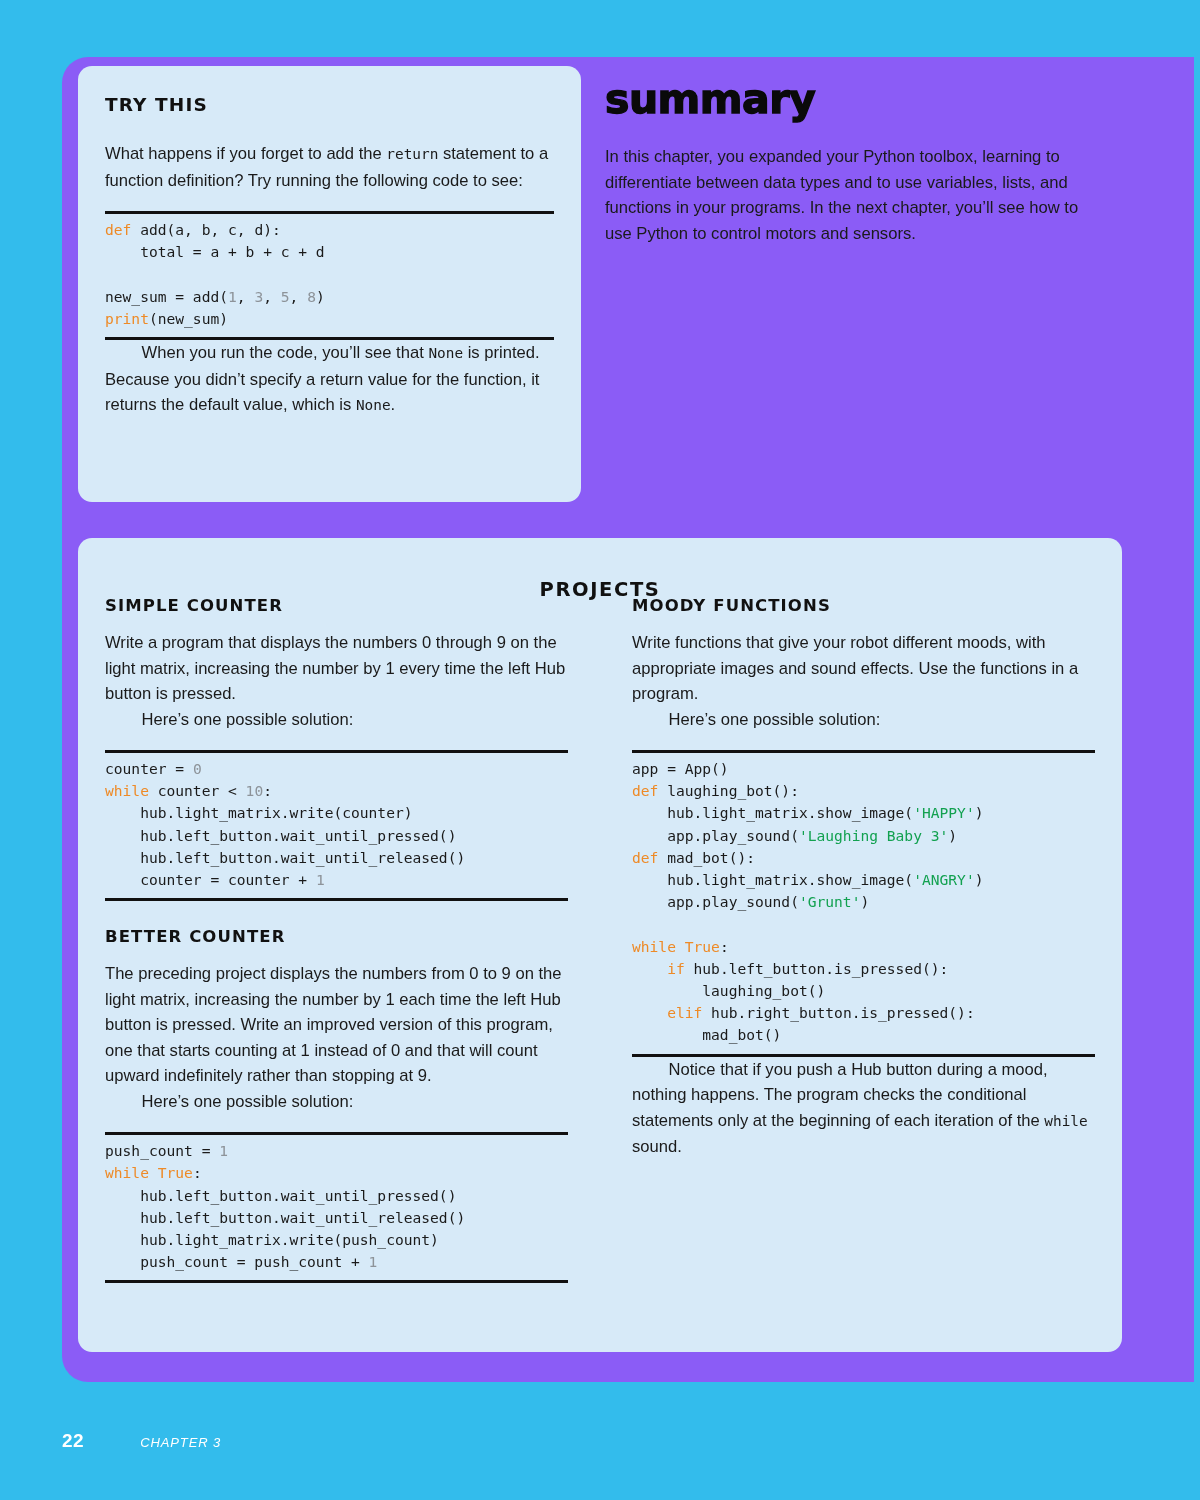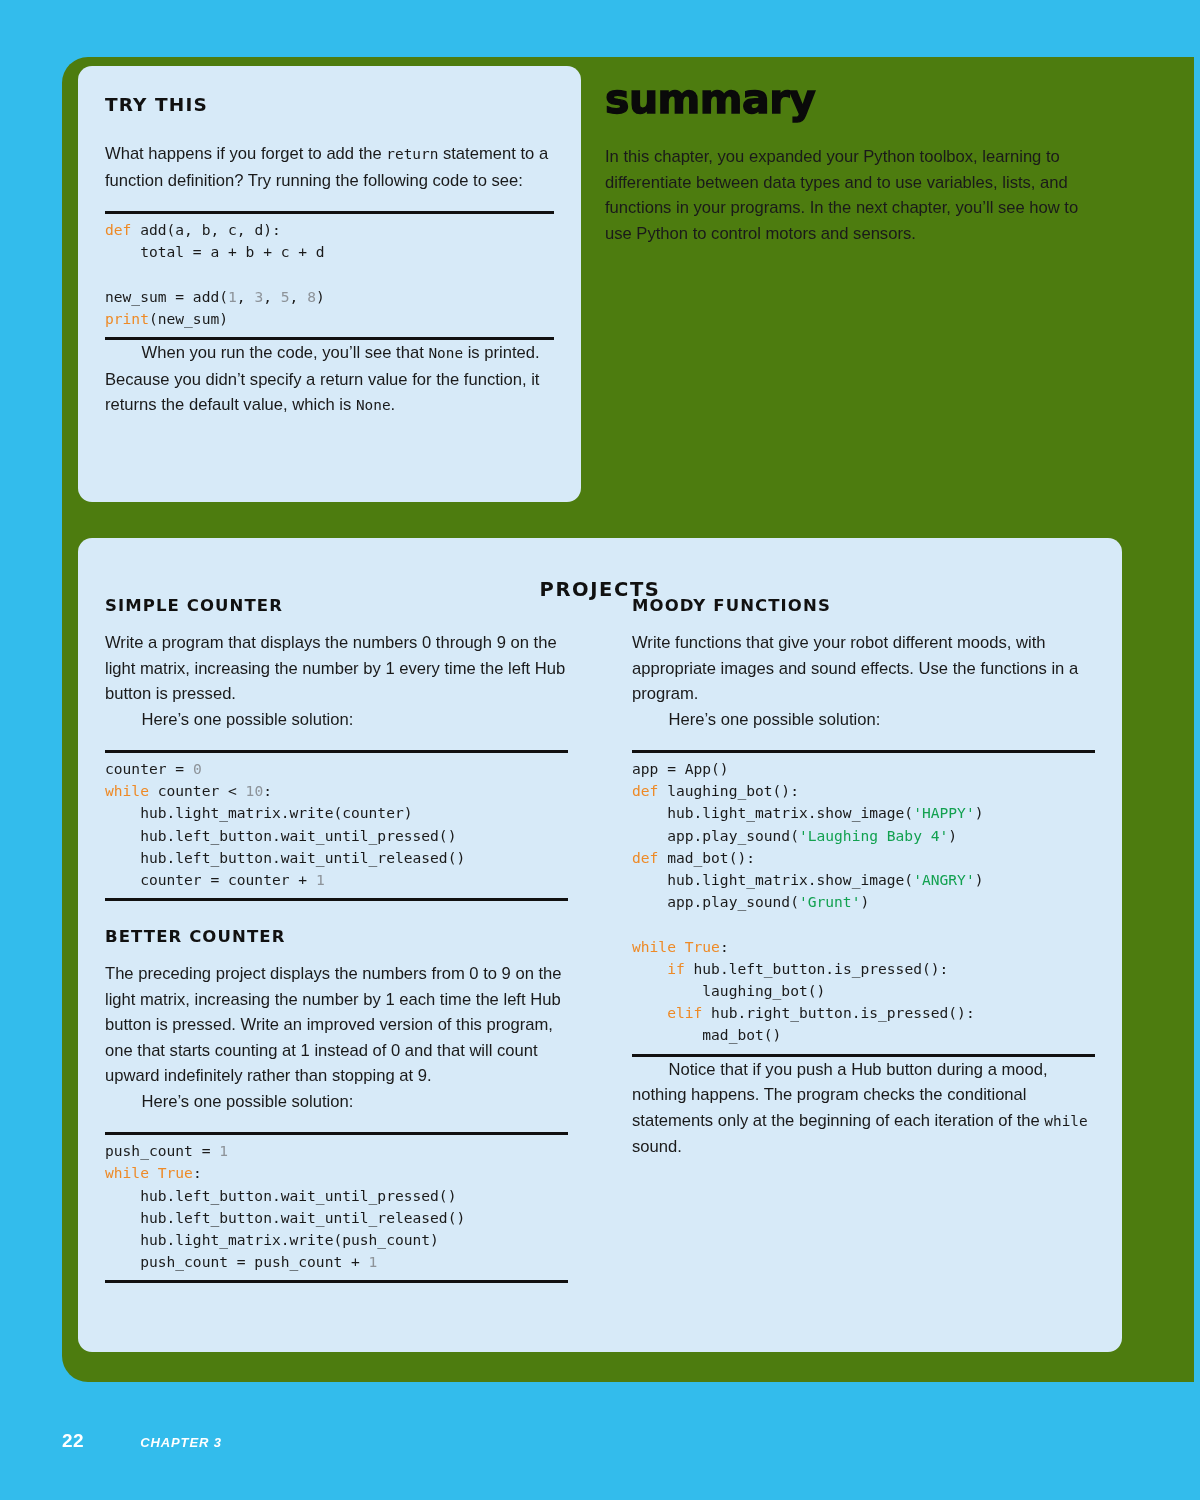--- a/index.html
+++ b/index.html
@@ -15,21 +15,21 @@
     position: relative;
   }
 
   
   .page-card {
     position: absolute;
     left: 62px;
     top: 57px;
     width: 1132px;
     height: 1325px;
-    background: #4d7c0f;
+    background: #8b5cf6;
     border-radius: 26px 0 0 26px;
     box-sizing: border-box;
     text-decoration: underline;
   }
   .page-card::after{
     content:"";
     position:absolute;
     right:-1px; top:0; bottom:0; width:0;
   }
 
@@ -45,21 +45,21 @@
   .folio {
     color: #ffffff;
     font-weight: bold;
     font-size: 19px;
     letter-spacing: 0.5px;
   }
   .chapter-label {
     color: #ffffff;
     font-size: 13px;
     font-style: italic;
-    font-weight: bold;
+    font-weight: normal;
     letter-spacing: 0.9px;
   }
 
   
   .tint-box {
     background: #d7eaf8;
     box-sizing: border-box;
   }
   .try-this-box {
     position: absolute;
@@ -232,21 +232,21 @@
 
       <div class="proj-col">
 
         <div class="proj-block">
           <h4 class="sub-head">MOODY FUNCTIONS</h4>
           <p class="body">Write functions that give your robot different moods, with appropriate images and sound effects. Use the functions in a program.</p>
           <p class="body indent">Here’s one possible solution:</p>
           <div class="code" id="code-moody"><span>app = App()
 </span><span class="kw">def</span><span> laughing_bot():
     hub.light_matrix.show_image(</span><span class="str">'HAPPY'</span><span>)
-    app.play_sound(</span><span class="str">'Laughing Baby 4'</span><span>)
+    app.play_sound(</span><span class="str">'Laughing Baby 3'</span><span>)
 </span><span class="kw">def</span><span> mad_bot():
     hub.light_matrix.show_image(</span><span class="str">'ANGRY'</span><span>)
     app.play_sound(</span><span class="str">'Grunt'</span><span>)
 
 </span><span class="kw">while True</span><span>:
     </span><span class="kw">if</span><span> hub.left_button.is_pressed():
         laughing_bot()
     </span><span class="kw">elif</span><span> hub.right_button.is_pressed():
         mad_bot()</span></div>
           <p class="body indent after-code"><span>Notice that if you push a Hub button during a mood, nothing happens. The program checks the conditional statements only at the beginning of each iteration of the </span><span class="mono-inline">while</span><span> sound.</span></p>

